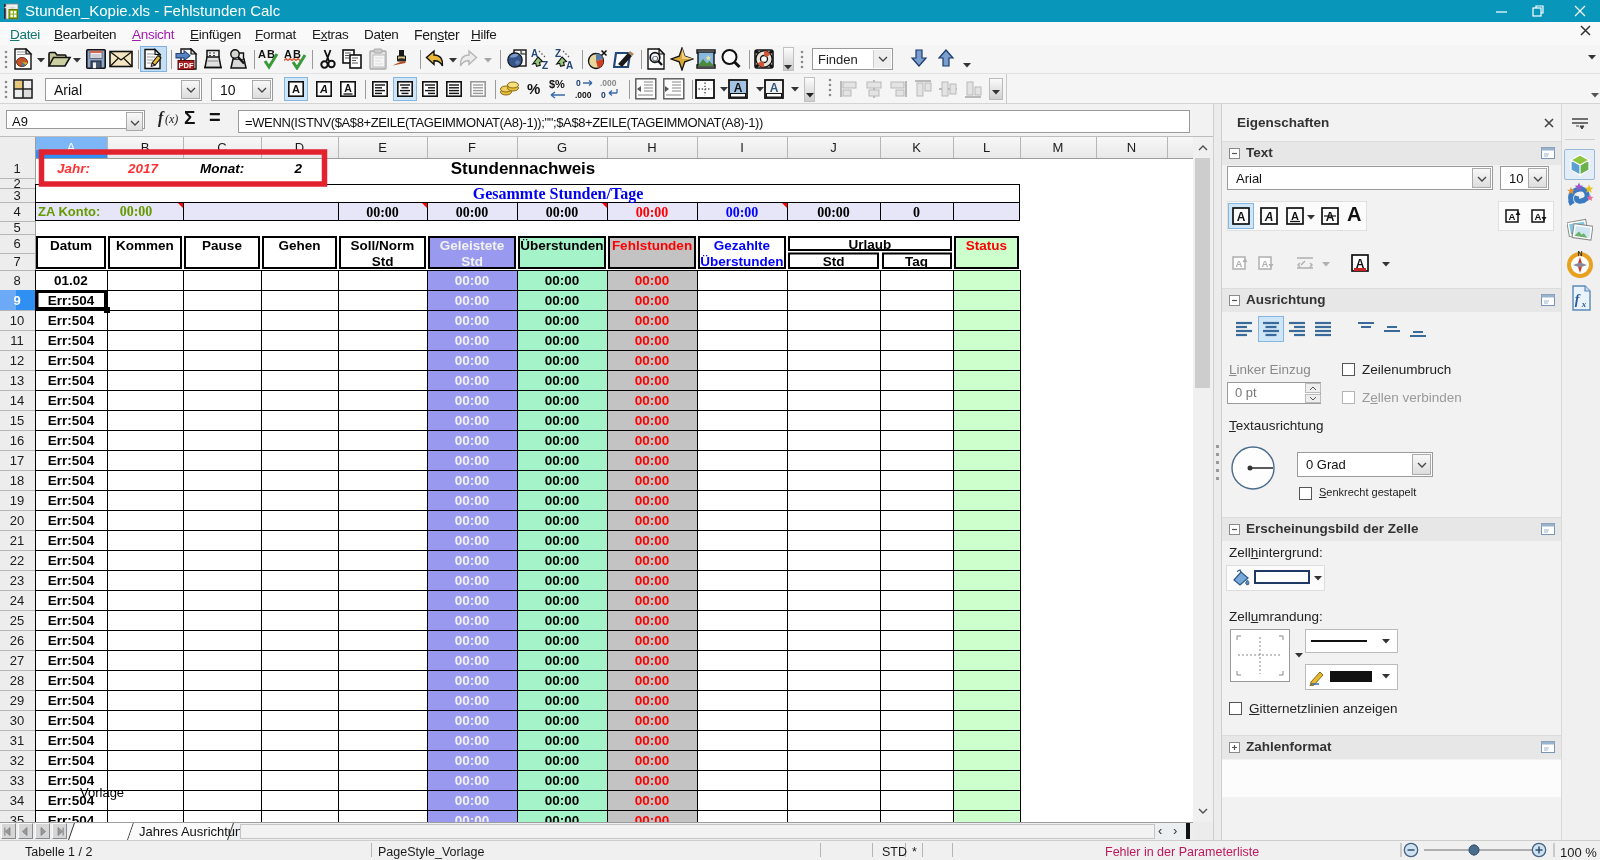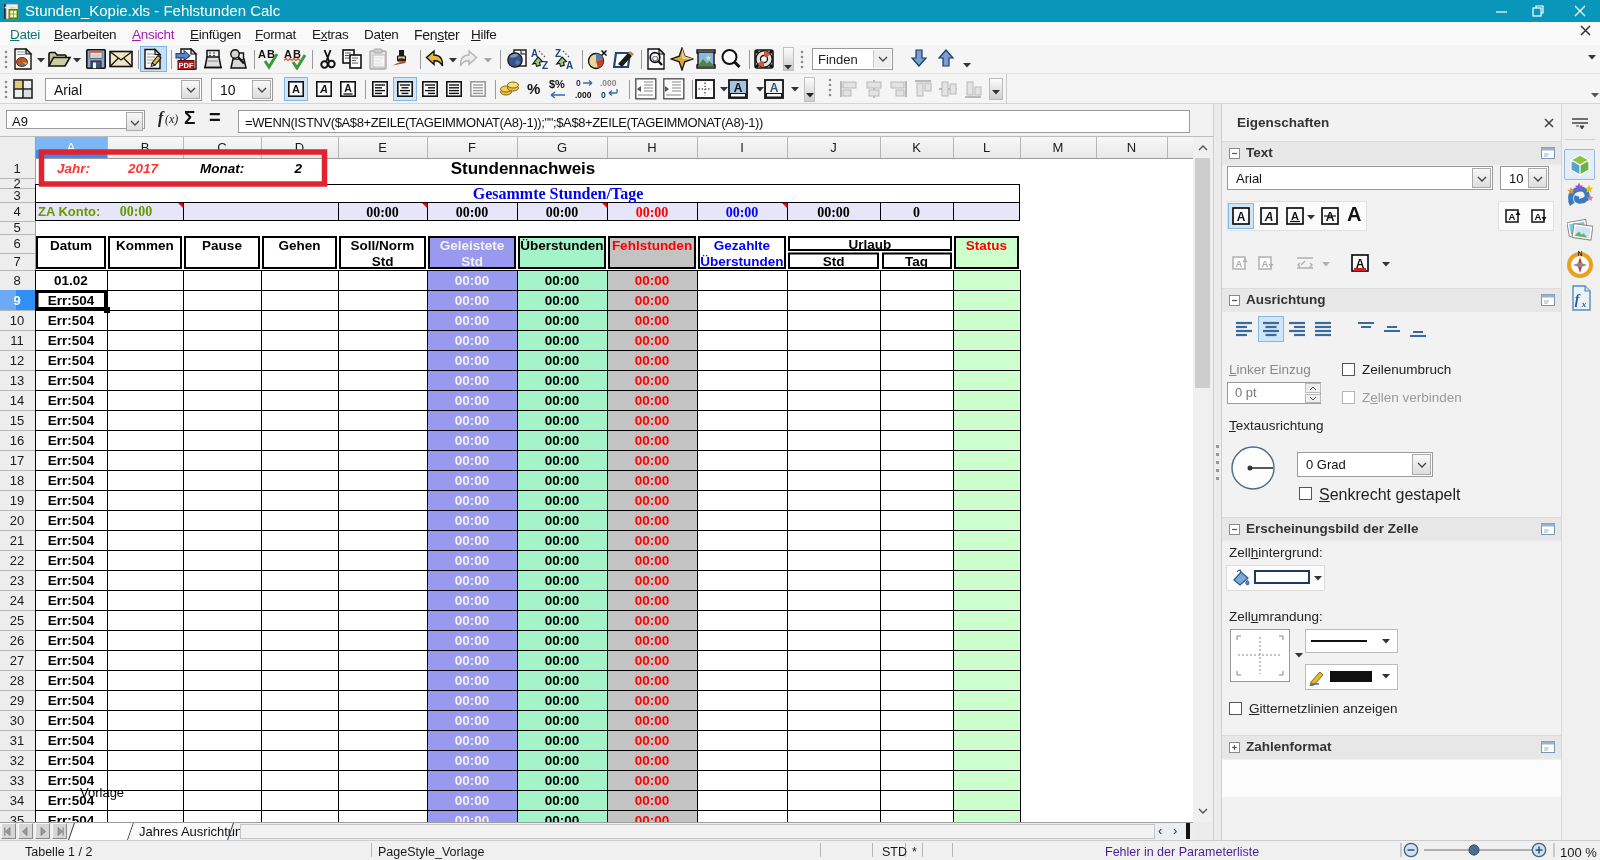--- a/index.html
+++ b/index.html
@@ -871,21 +871,21 @@
 <span style="position:absolute;left:25px;top:845px;font-size:12.5px;color:#1a1a1a">Tabelle 1 / 2</span>
 <div style="position:absolute;left:371px;top:843px;width:1px;height:14px;background:#b5b5b5"></div>
 <span style="position:absolute;left:378px;top:845px;font-size:12.5px;color:#1a1a1a">PageStyle_Vorlage</span>
 <div style="position:absolute;left:820px;top:843px;width:1px;height:14px;background:#b5b5b5"></div>
 <div style="position:absolute;left:872px;top:843px;width:1px;height:14px;background:#b5b5b5"></div>
 <div style="position:absolute;left:905px;top:843px;width:1px;height:14px;background:#b5b5b5"></div>
 <div style="position:absolute;left:922px;top:843px;width:1px;height:14px;background:#b5b5b5"></div>
 <div style="position:absolute;left:952px;top:843px;width:1px;height:14px;background:#b5b5b5"></div>
 <span style="position:absolute;left:882px;top:845px;font-size:12.5px;color:#1a1a1a">STD</span>
 <span style="position:absolute;left:912px;top:845px;font-size:12.5px;color:#1a1a1a">*</span>
-<span style="position:absolute;left:1105px;top:845px;font-size:12.5px;color:#4c1d95">Fehler in der Parameterliste</span>
+<span style="position:absolute;left:1105px;top:845px;font-size:12.5px;color:#be185d">Fehler in der Parameterliste</span>
 <svg style="position:absolute;left:1396px;top:842px" width="200" height="16" viewBox="0 0 200 16">
     <line x1="5" y1="1" x2="5" y2="15" stroke="#b0b0b0" stroke-width="1.2"></line>
     <circle cx="15" cy="8" r="6.7" fill="#cfe2f2" stroke="#44617e" stroke-width="1.3"></circle>
     <line x1="11.5" y1="8" x2="18.5" y2="8" stroke="#30506e" stroke-width="1.5"></line>
     <line x1="28" y1="8" x2="137" y2="8" stroke="#9a9a9a" stroke-width="1.6"></line>
     <line x1="78" y1="2" x2="78" y2="14" stroke="#888" stroke-width="1"></line>
     <circle cx="78" cy="8" r="5" fill="#4a6e90" stroke="#2c4a66"></circle>
     <circle cx="143" cy="8" r="6.7" fill="#cfe2f2" stroke="#44617e" stroke-width="1.3"></circle>
     <line x1="139.5" y1="8" x2="146.5" y2="8" stroke="#30506e" stroke-width="1.5"></line>
     <line x1="143" y1="4.5" x2="143" y2="11.5" stroke="#30506e" stroke-width="1.5"></line>
@@ -1063,21 +1063,21 @@
   </svg>
 <div style="position:absolute;left:1297px;top:452px;width:136px;height:25px;background:#fff;border:1px solid #9a9a9a">
     <span style="position:absolute;left:8px;top:4px;font-size:13px;color:#111">0 Grad</span>
     <div style="position:absolute;right:1px;top:1px;width:19px;height:21px;background:linear-gradient(#f8f8f8,#ddd);border:1px solid #aaa">
       <svg width="10" height="6" viewBox="0 0 10 6" style="position:absolute;left:4px;top:7px">
         <path d="M1 1 L5 5 L9 1" stroke="#444" stroke-width="1.3" fill="none"></path>
       </svg>
     </div>
   </div>
 <div style="position:absolute;left:1299px;top:487px;width:13px;height:13px;background:#fff;border:1px solid #555"></div>
-<span style="position:absolute;left:1319px;top:486px;font-size:16px;color:#222"><u>S</u>enkrecht gestapelt</span>
+<span style="position:absolute;left:1319px;top:486px;font-size:11px;color:#222"><u>S</u>enkrecht gestapelt</span>
 <div style="position:absolute;left:1222px;top:517px;width:339px;height:24px;background:#e7e7e7;border-top:1px solid #dcdcdc"></div>
 <svg style="position:absolute;left:1229px;top:524px" width="11" height="11" viewBox="0 0 11 11">
     <rect x="0.5" y="0.5" width="10" height="10" fill="#fff" stroke="#8a8a8a"></rect>
     <path d="M3 5.5 h5" stroke="#555" stroke-width="1.2"></path>
   </svg>
 <span style="position:absolute;left:1246px;top:521px;font-size:13.5px;font-weight:bold;color:#333">Erscheinungsbild der Zelle</span>
 <svg style="position:absolute;left:1541px;top:523px" width="14" height="12" viewBox="0 0 14 12">
     <rect x="0.5" y="0.5" width="13" height="11" fill="#fff" stroke="#7a94b4"></rect>
     <rect x="0.5" y="0.5" width="13" height="3" fill="#9ab2cc"></rect>
     <path d="M3 7 h5 M3 9 h4" stroke="#9ab2cc" stroke-width="1"></path>

